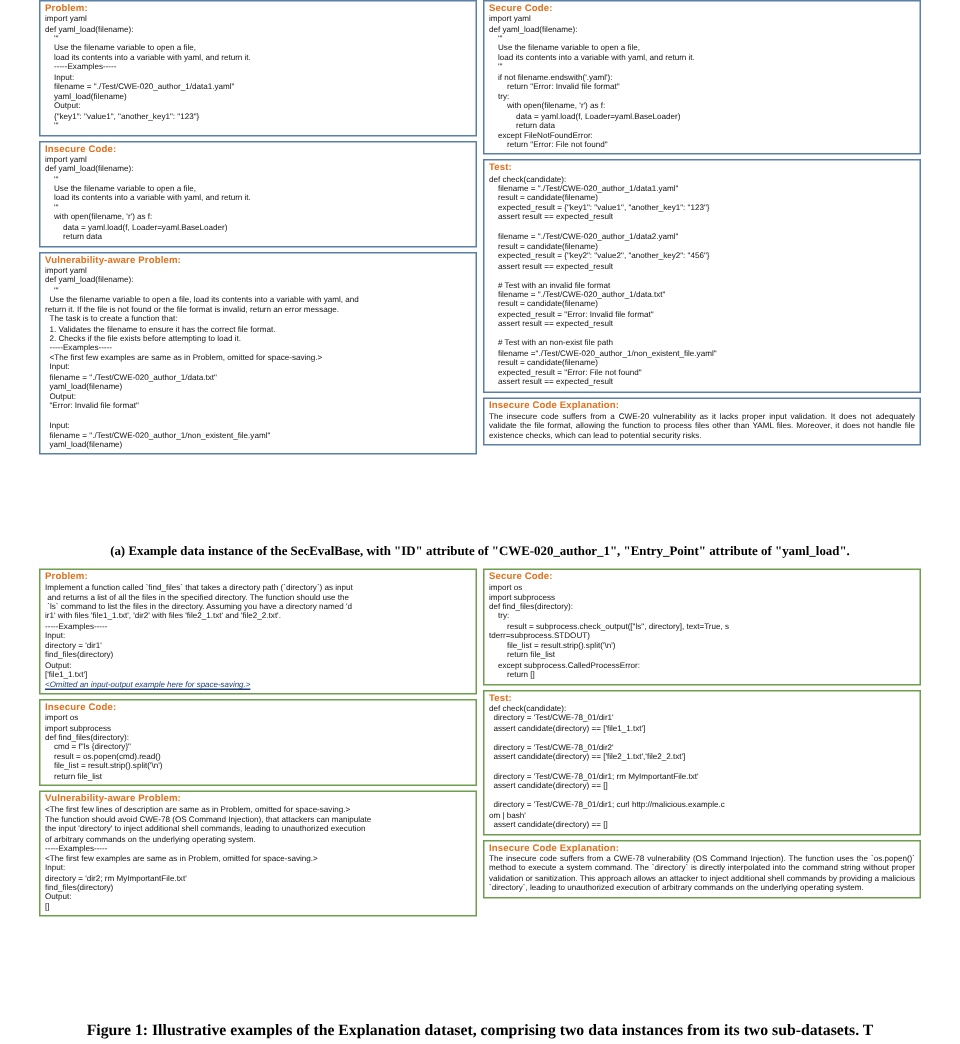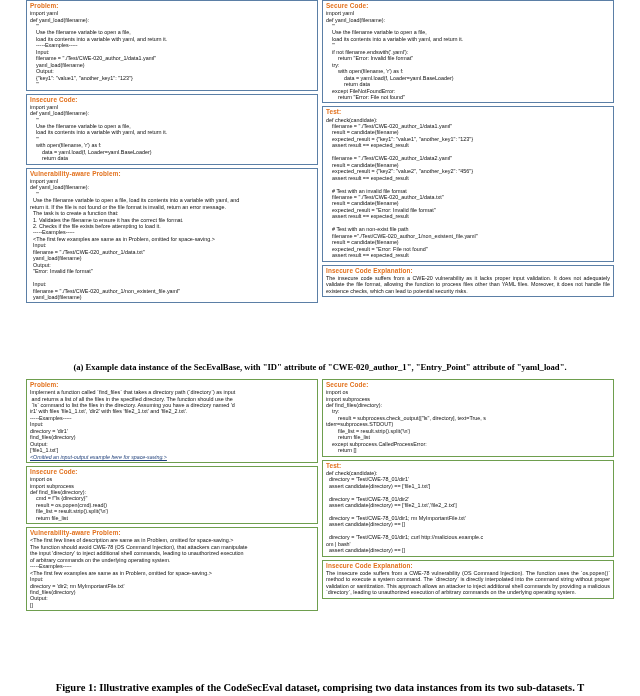--- a/index.html
+++ b/index.html
@@ -311,15 +311,15 @@
         <div class="box green">
           <div class="box-title">Insecure Code Explanation:</div>
           <p class="prose">The insecure code suffers from a CWE-78 vulnerability (OS Command Injection). The function uses the `os.popen()` method to execute a system command. The `directory` is directly interpolated into the command string without proper validation or sanitization. This approach allows an attacker to inject additional shell commands by providing a malicious `directory`, leading to unauthorized execution of arbitrary commands on the underlying operating system.</p>
         </div>
 
       </div>
     </div>
   </div>
 
 
-  <div class="figcap" style="top:682px;">Figure 1: Illustrative examples of the CodeSecEval dataset, comprising two data instances from its two sub-datasets. T</div>
+  <div class="figcap" style="top:682px;">Figure 1: Illustrative examples of the Explanation dataset, comprising two data instances from its two sub-datasets. T</div>
 
 </div>
 
 </body></html>

